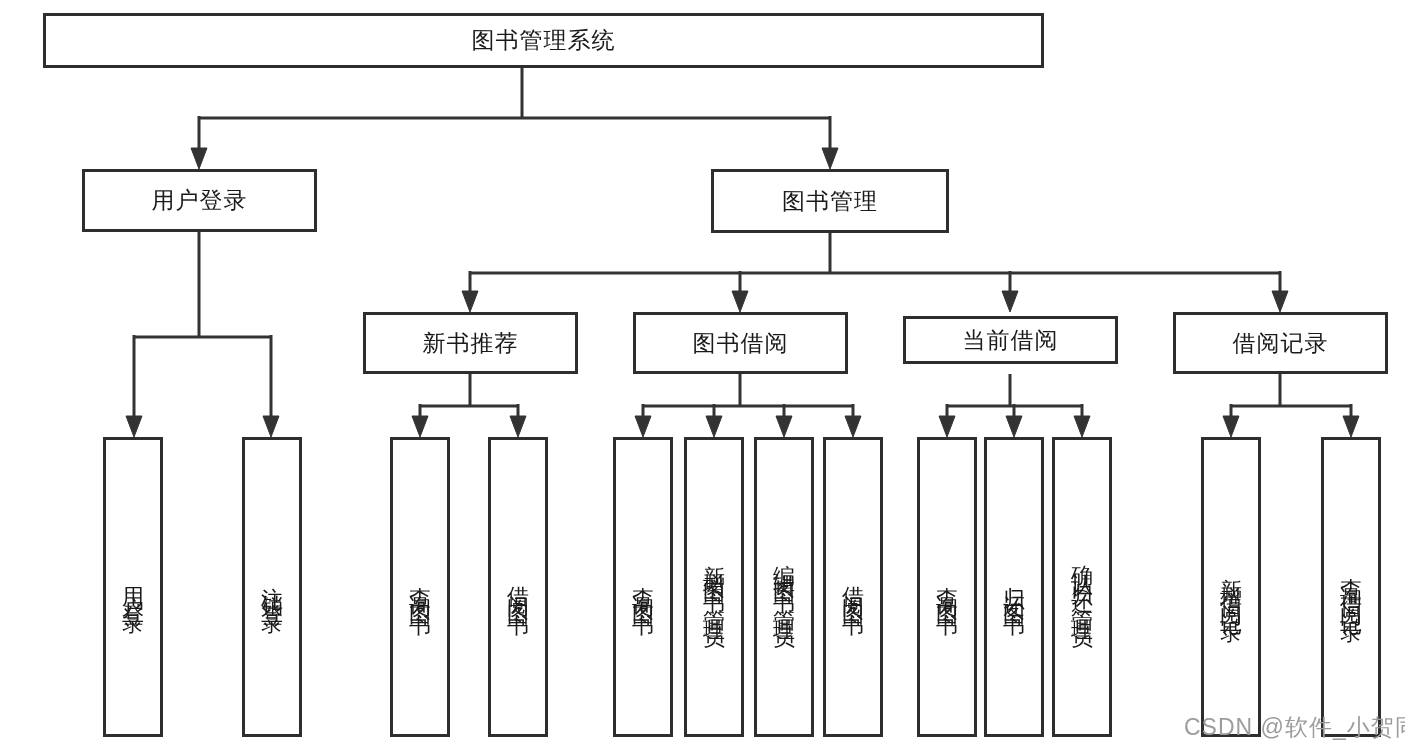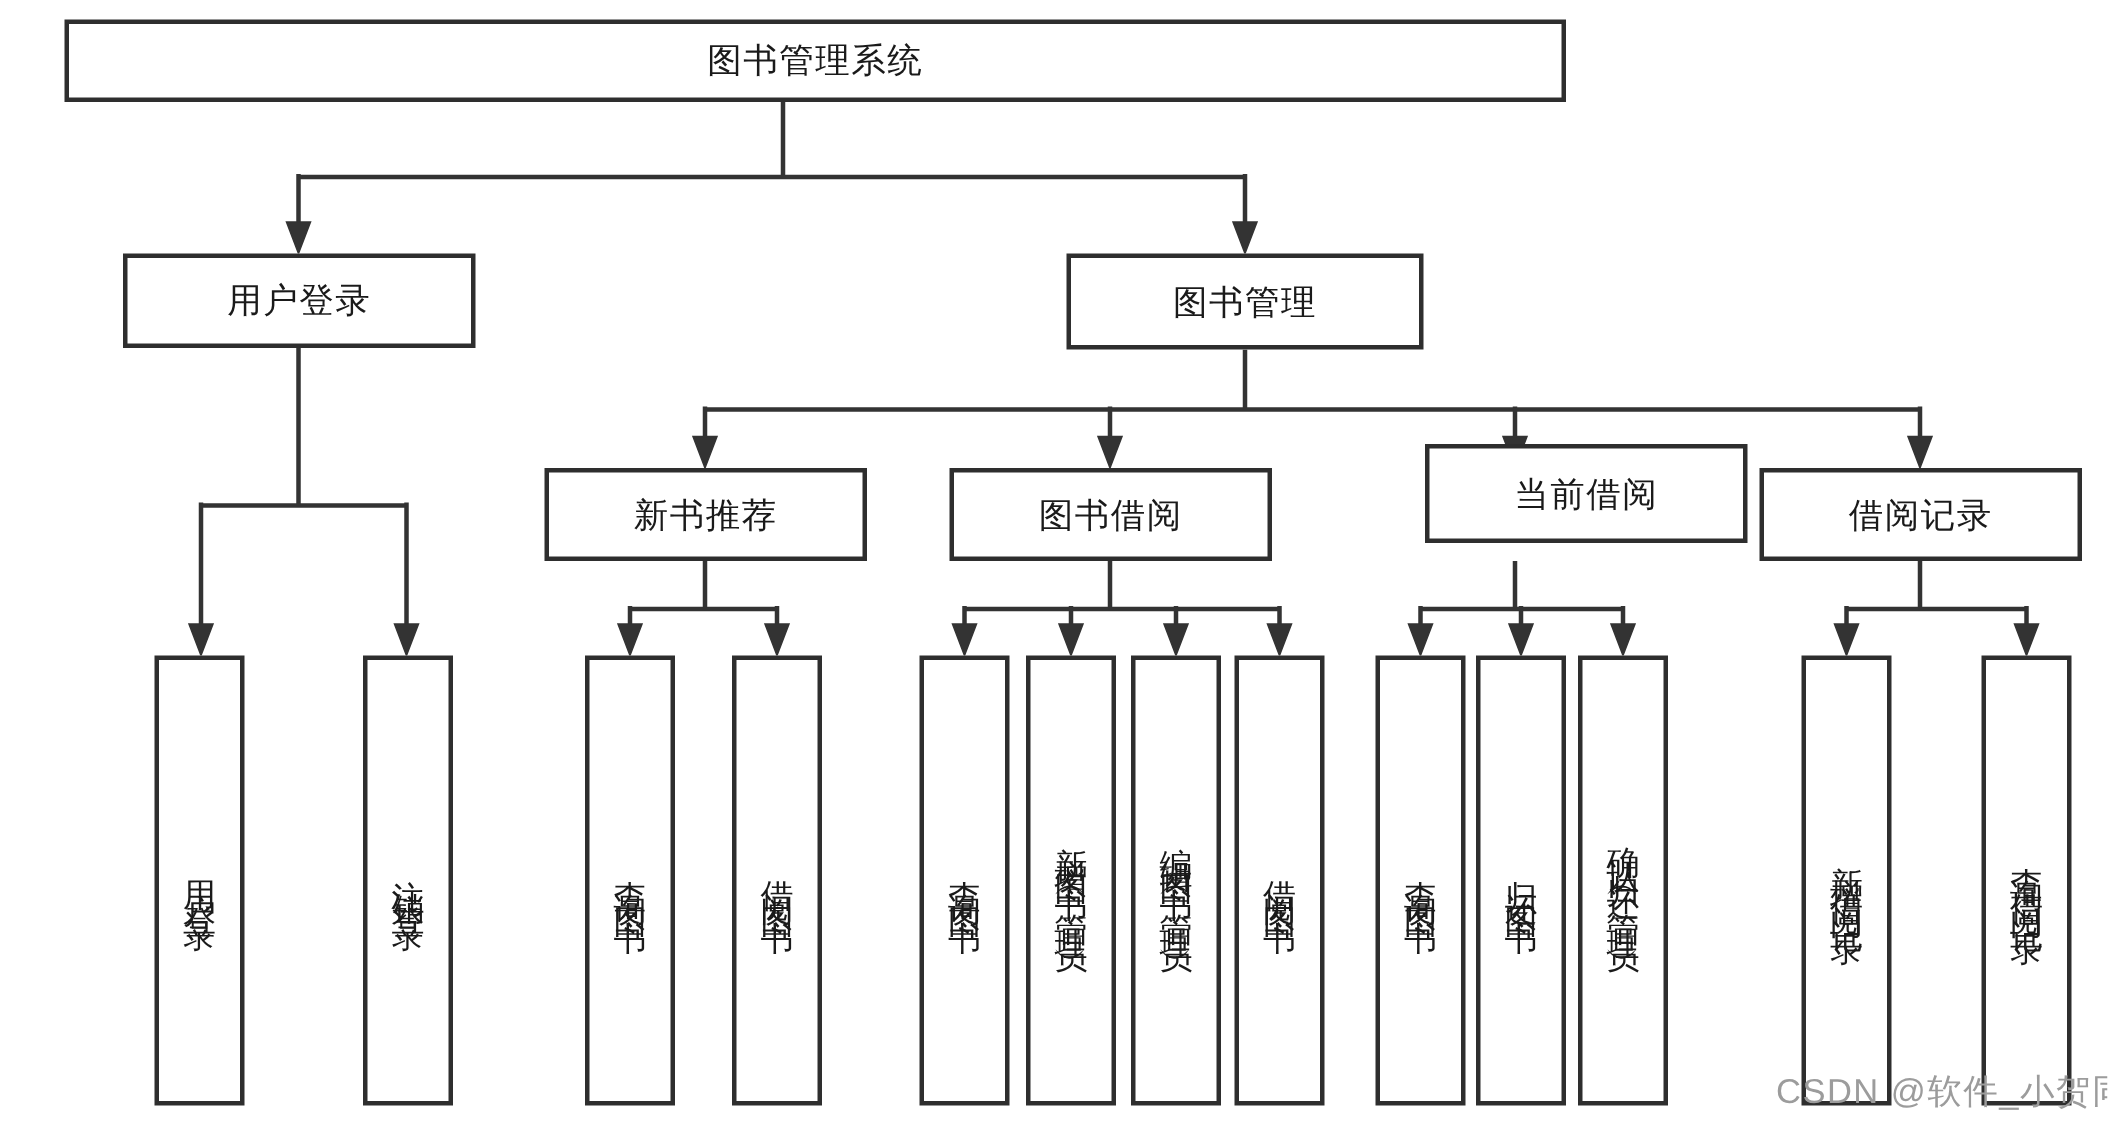--- a/index.html
+++ b/index.html
@@ -90,21 +90,21 @@
     </g>
   </svg>
 
   <div class="node" style="left:22px;top:13px;width:1001px;height:55px;margin-left:21px;">图书管理系统</div>
 
   <div class="node" style="left:82px;top:169px;width:235px;height:63px;">用户登录</div>
   <div class="node" style="left:363px;top:312px;width:215px;height:62px;">新书推荐</div>
 
   <div class="node" style="left:711px;top:169px;width:238px;height:64px;">图书管理</div>
   <div class="node" style="left:633px;top:312px;width:215px;height:62px;">图书借阅</div>
-  <div class="node" style="left:903px;top:296px;width:215px;height:66px;margin-left:47px;">当前借阅</div>
+  <div class="node" style="left:903px;top:316px;width:215px;height:48px;">当前借阅</div>
   <div class="node" style="left:1173px;top:312px;width:215px;height:62px;">借阅记录</div>
 
   <div class="node leaf" style="left:103px;top:437px;width:60px;height:300px;">用户登录</div>
   <div class="node leaf" style="left:242px;top:437px;width:60px;height:300px;">注销登录</div>
 
   <div class="node leaf" style="left:390px;top:437px;width:60px;height:300px;">查询图书</div>
   <div class="node leaf" style="left:488px;top:437px;width:60px;height:300px;">借阅图书</div>
 
   <div class="node leaf" style="left:613px;top:437px;width:60px;height:300px;">查询图书</div>
   <div class="node leaf" style="left:684px;top:437px;width:60px;height:300px;">新增图书（管理员）</div>

